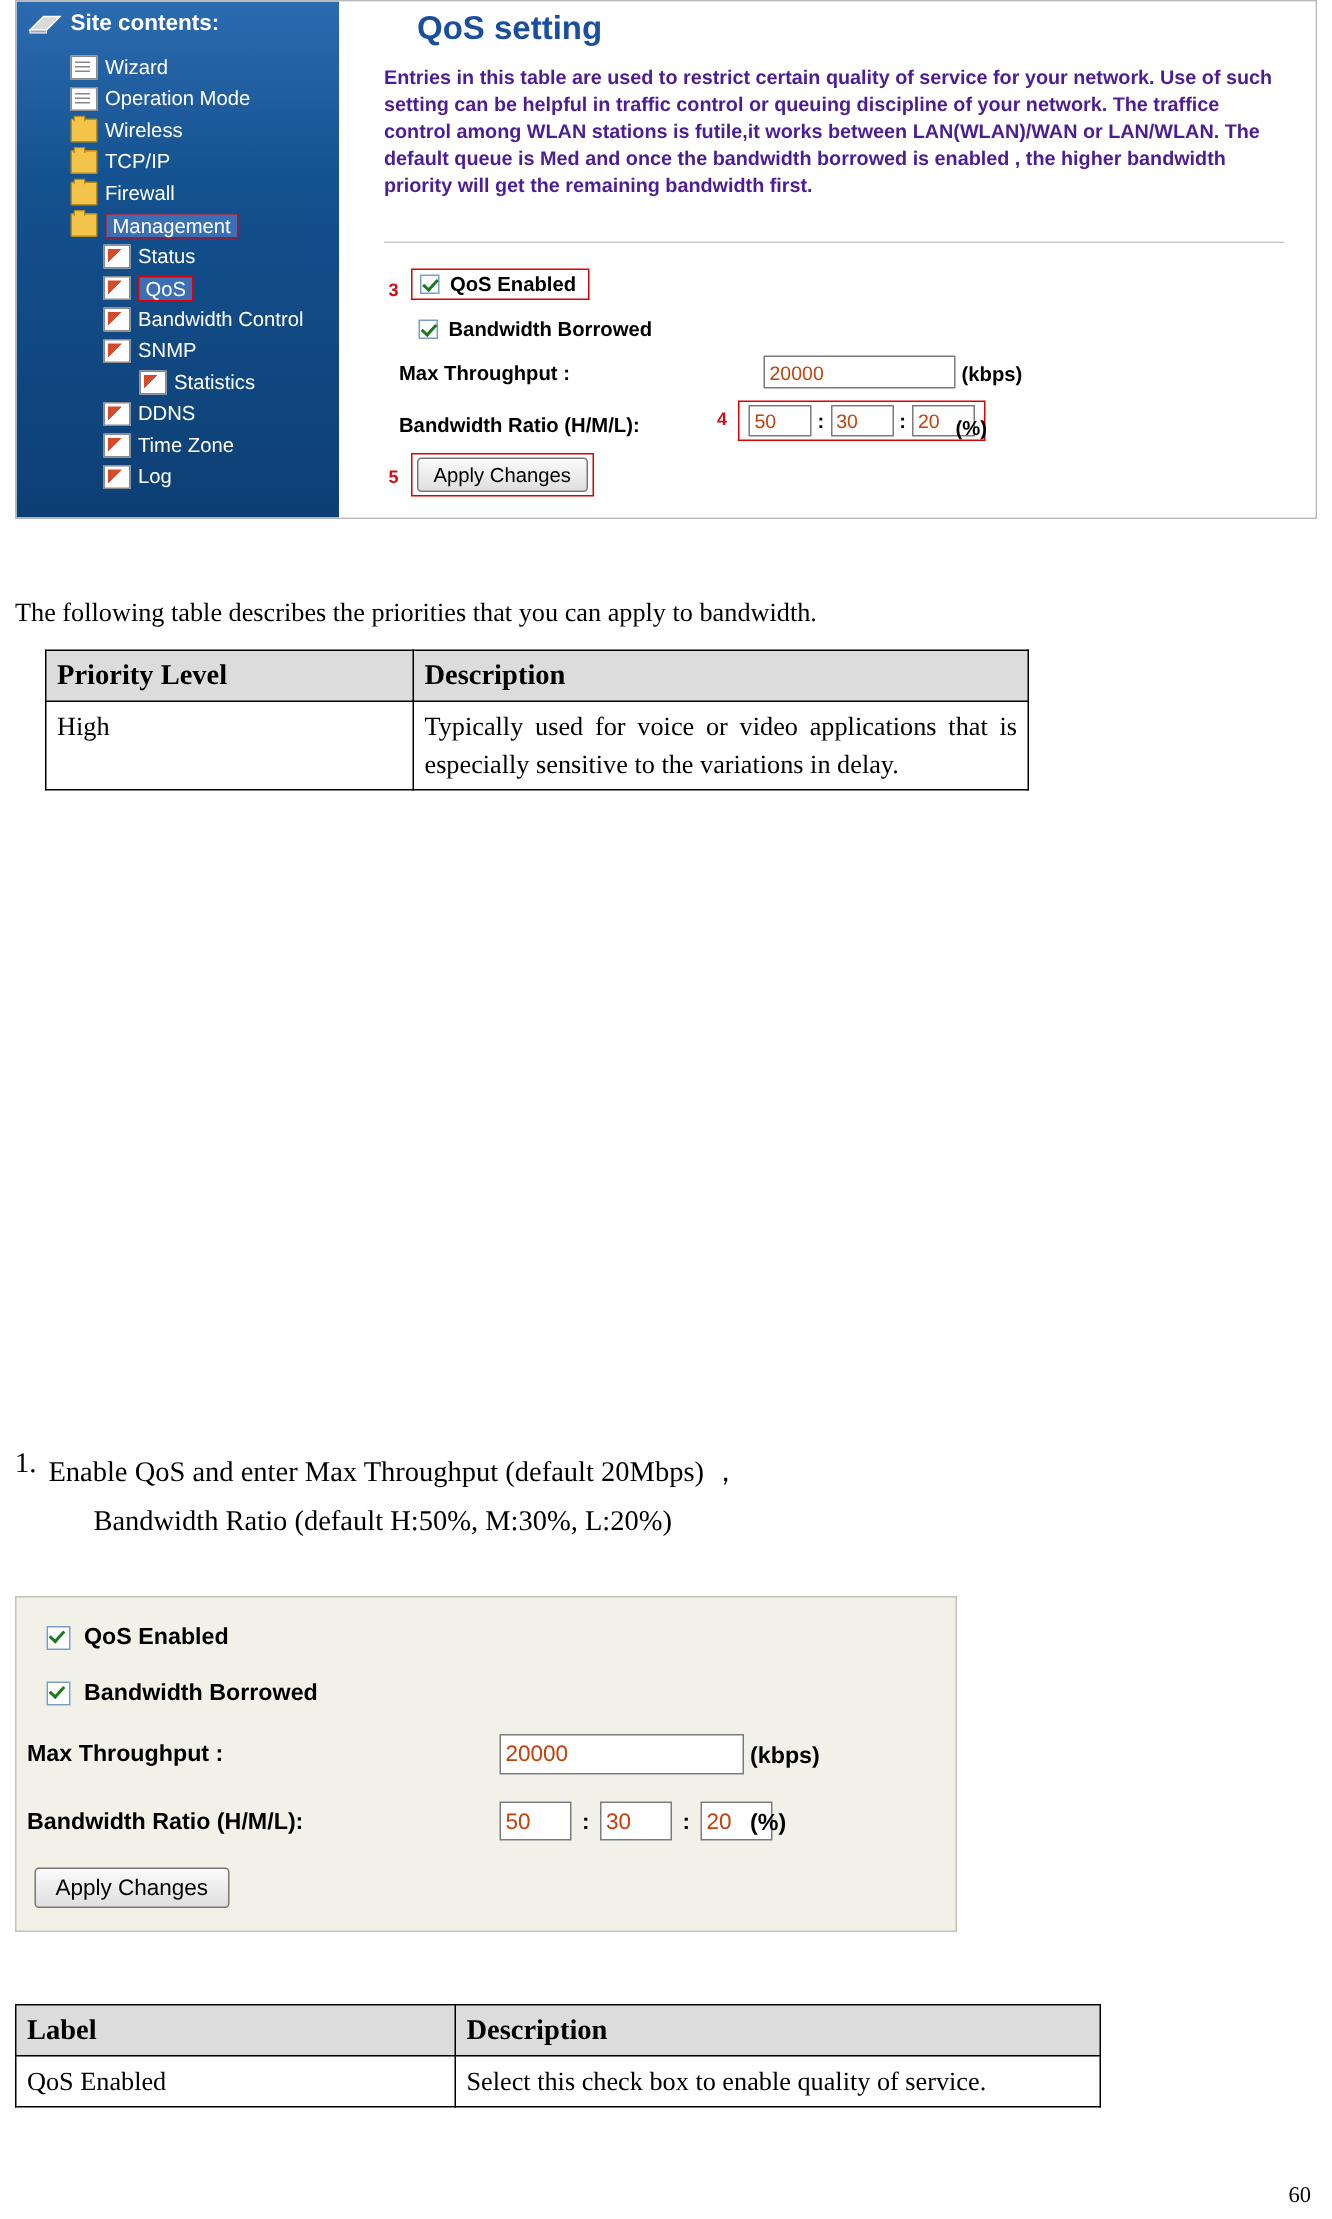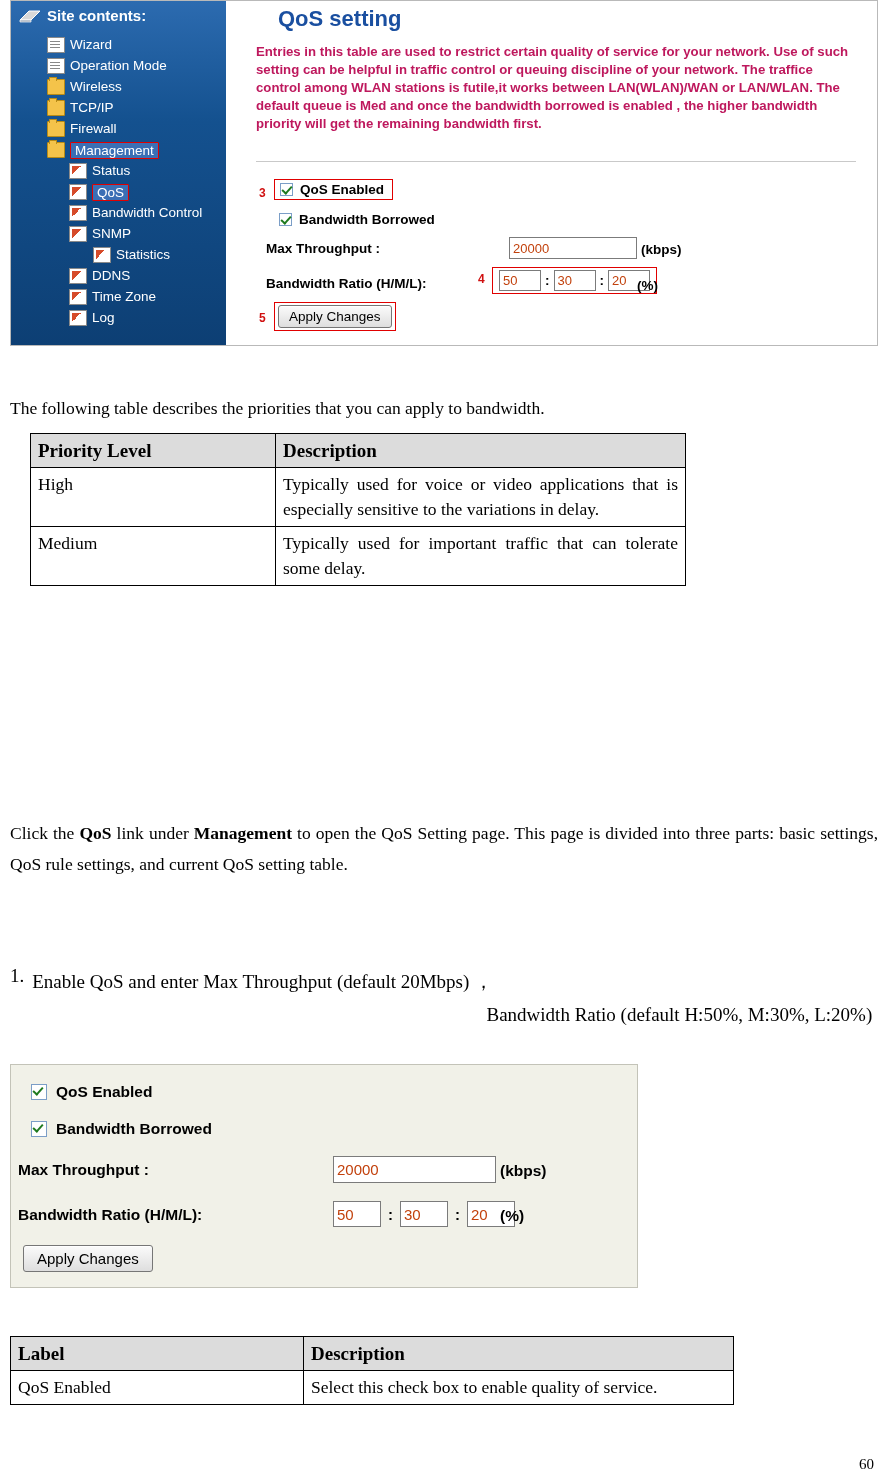--- a/index.html
+++ b/index.html
@@ -55,21 +55,21 @@
   .sc-main{
     position:absolute; left:215px; top:0; right:0; bottom:0; background:#ffffff;
     font-family:"Liberation Sans", sans-serif;
   }
   .qos-heading{
     position:absolute; left:52px; top:5px; font-size:22px; font-weight:bold;
     color:#1a4fa0; font-family:"Liberation Sans", sans-serif;
   }
   .qos-desc{
     position:absolute; left:30px; top:42px; width:600px;
-    font-size:13.2px; line-height:18px; color:#be185d; font-weight:bold;
+    font-size:13.2px; line-height:18px; color:#4c1d95; font-weight:bold;
     font-family:"Liberation Sans", sans-serif;
   }
   .hr-line{position:absolute; left:30px; top:160px; width:600px; height:1px;background:#c9c9c9;}
   .num-red{color:#d01010;font-weight:bold;font-size:12px;font-family:"Liberation Sans",sans-serif;}
 
   .chk{
     width:13px;height:13px;border:1px solid #7b9ec7;background:#fff;display:inline-block;
     position:relative; box-sizing:border-box; vertical-align:middle;
   }
   .chk.on:after{
@@ -232,37 +232,30 @@
         <tr>
           <th style="width:230px;">Priority Level</th>
           <th>Description</th>
         </tr>
       </thead>
       <tbody>
         <tr>
           <td>High</td>
           <td class="justify">Typically used for voice or video applications that is especially sensitive to the variations in delay.</td>
         </tr>
-        <tr>
-          <td>Medium</td>
-          <td class="justify">Typically used for important traffic that can tolerate some delay.</td>
-        </tr>
       </tbody>
     </table>
   </div>
 
-  <div class="para justify" style="left:10px; top:818px; width:868px; line-height:31px;">
-    <span>Click the </span><b>QoS</b><span> link under </span><b>Management</b><span> to open the QoS Setting page. This page is divided into three parts: basic settings, QoS rule settings, and current QoS setting table.</span>
-  </div>
 
   <div style="position:absolute; left:10px; top:965px; width:868px; display:flex; gap:8px;">
     <div style="flex:none;font-family:'Liberation Serif',serif;font-size:19px;">1.</div>
     <div style="font-family:'Liberation Serif',serif;font-size:19px;line-height:33px;">
       <div style="text-align:justify;width:840px;">Enable QoS and enter Max Throughput (default 20Mbps) ，</div>
-      <div style="margin-left:30px;text-align:right;">Bandwidth Ratio (default H:50%, M:30%, L:20%)</div>
+      <div style="margin-left:30px;">Bandwidth Ratio (default H:50%, M:30%, L:20%)</div>
     </div>
   </div>
 
   <div class="shot2">
     <div style="position:absolute;left:20px;top:18px;display:flex;align-items:center;gap:9px;">
       <span class="chk on" style="width:16px;height:16px;"></span>
       <span style="font-weight:bold;font-size:15.5px;">QoS Enabled</span>
     </div>
     <div style="position:absolute;left:20px;top:55px;display:flex;align-items:center;gap:9px;">
       <span class="chk on" style="width:16px;height:16px;"></span>

